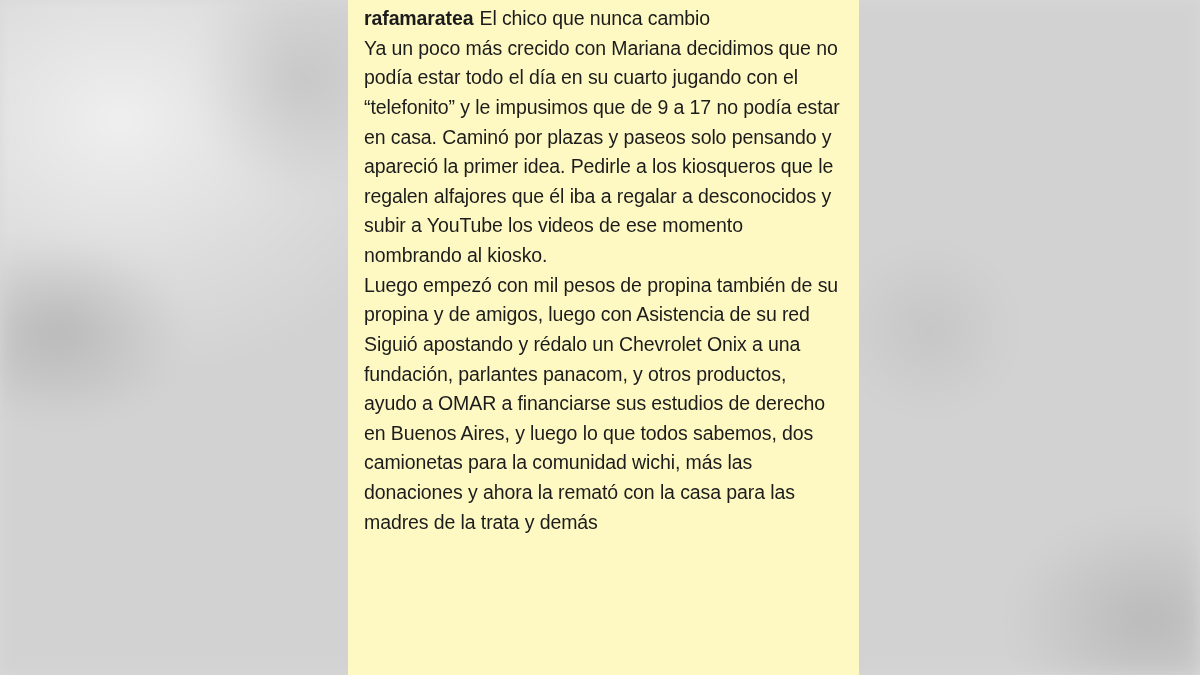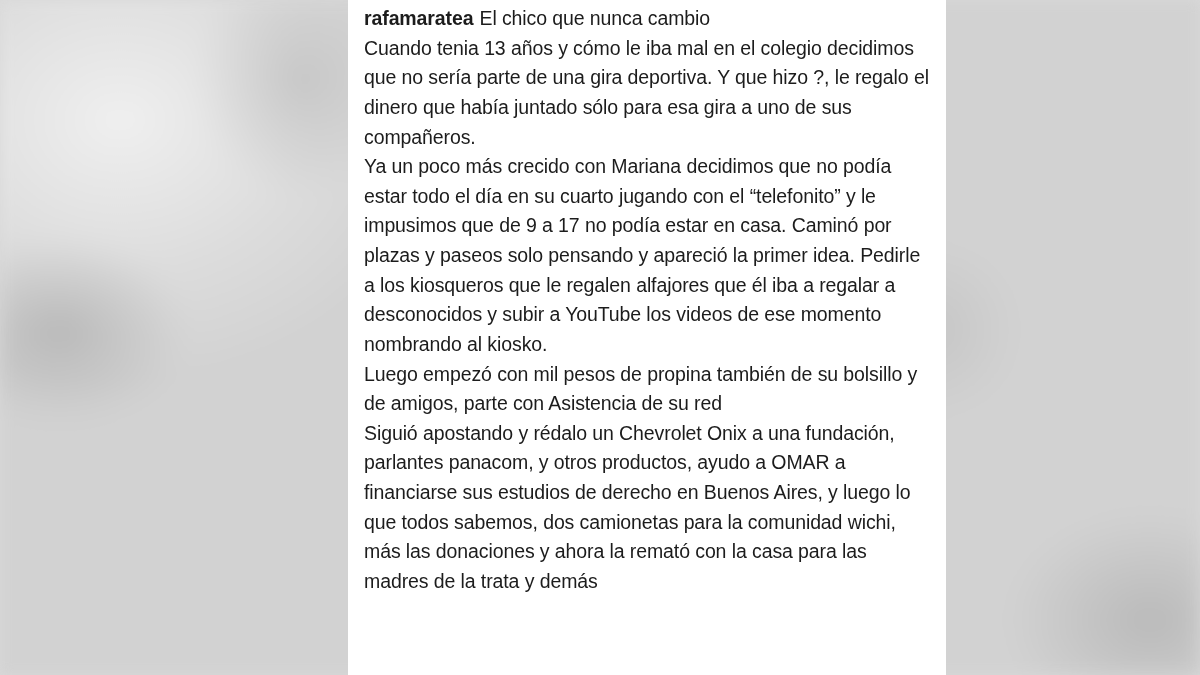--- a/index.html
+++ b/index.html
@@ -38,23 +38,23 @@
       radial-gradient(ellipse 200px 150px at 1150px 620px, rgba(150,150,150,0.4) 0%, rgba(150,150,150,0) 70%),
       radial-gradient(ellipse 120px 120px at 930px 330px, rgba(170,170,170,0.3) 0%, rgba(170,170,170,0) 70%);
     filter: blur(10px);
   }
 
   
   #post-card {
     position: absolute;
     left: 348px;
     top: 0;
-    width: 598px;
+    width: 511px;
     height: 675px;
-    background: #ffffff;
+    background: #fef9c3;
     overflow: hidden;
   }
 
   #post-body {
     padding: 0 16px;
     box-sizing: border-box;
     color: #1c1c1c;
     font-size: 19.5px;
     line-height: 1.52;
     letter-spacing: -0.1px;
@@ -90,20 +90,19 @@
 
 <div id="backdrop"></div>
 
 <div id="post-card">
   <div id="post-body">
 
     <p class="caption-line caption-first">
       <span class="username">rafamaratea</span><span>El chico que nunca cambio</span>
     </p>
 
-    <p class="caption-line">Cuando tenia 13 años y cómo le iba mal en el colegio decidimos que no sería parte de una gira deportiva. Y que hizo ?, le regalo el dinero que había juntado sólo para esa gira a uno de sus compañeros.</p>
     <p class="caption-line">Ya un poco más crecido con Mariana decidimos que no podía estar todo el día en su cuarto jugando con el “telefonito” y le impusimos que de 9 a 17 no podía estar en casa. Caminó por plazas y paseos solo pensando y apareció la primer idea. Pedirle a los kiosqueros que le regalen alfajores que él iba a regalar a desconocidos y subir a YouTube los videos de ese momento nombrando al kiosko.</p>
-    <p class="caption-line">Luego empezó con mil pesos de propina también de su bolsillo y de amigos, parte con Asistencia de su red</p>
+    <p class="caption-line">Luego empezó con mil pesos de propina también de su propina y de amigos, luego con Asistencia de su red</p>
     <p class="caption-line">Siguió apostando y rédalo un Chevrolet Onix a una fundación, parlantes panacom, y otros productos, ayudo a OMAR a financiarse sus estudios de derecho en Buenos Aires, y luego lo que todos sabemos, dos camionetas para la comunidad wichi, más las donaciones y ahora la remató con la casa para las madres de la trata y demás</p>
 
   </div>
   <div id="fade-bottom"></div>
 </div>
 
 </body></html>

